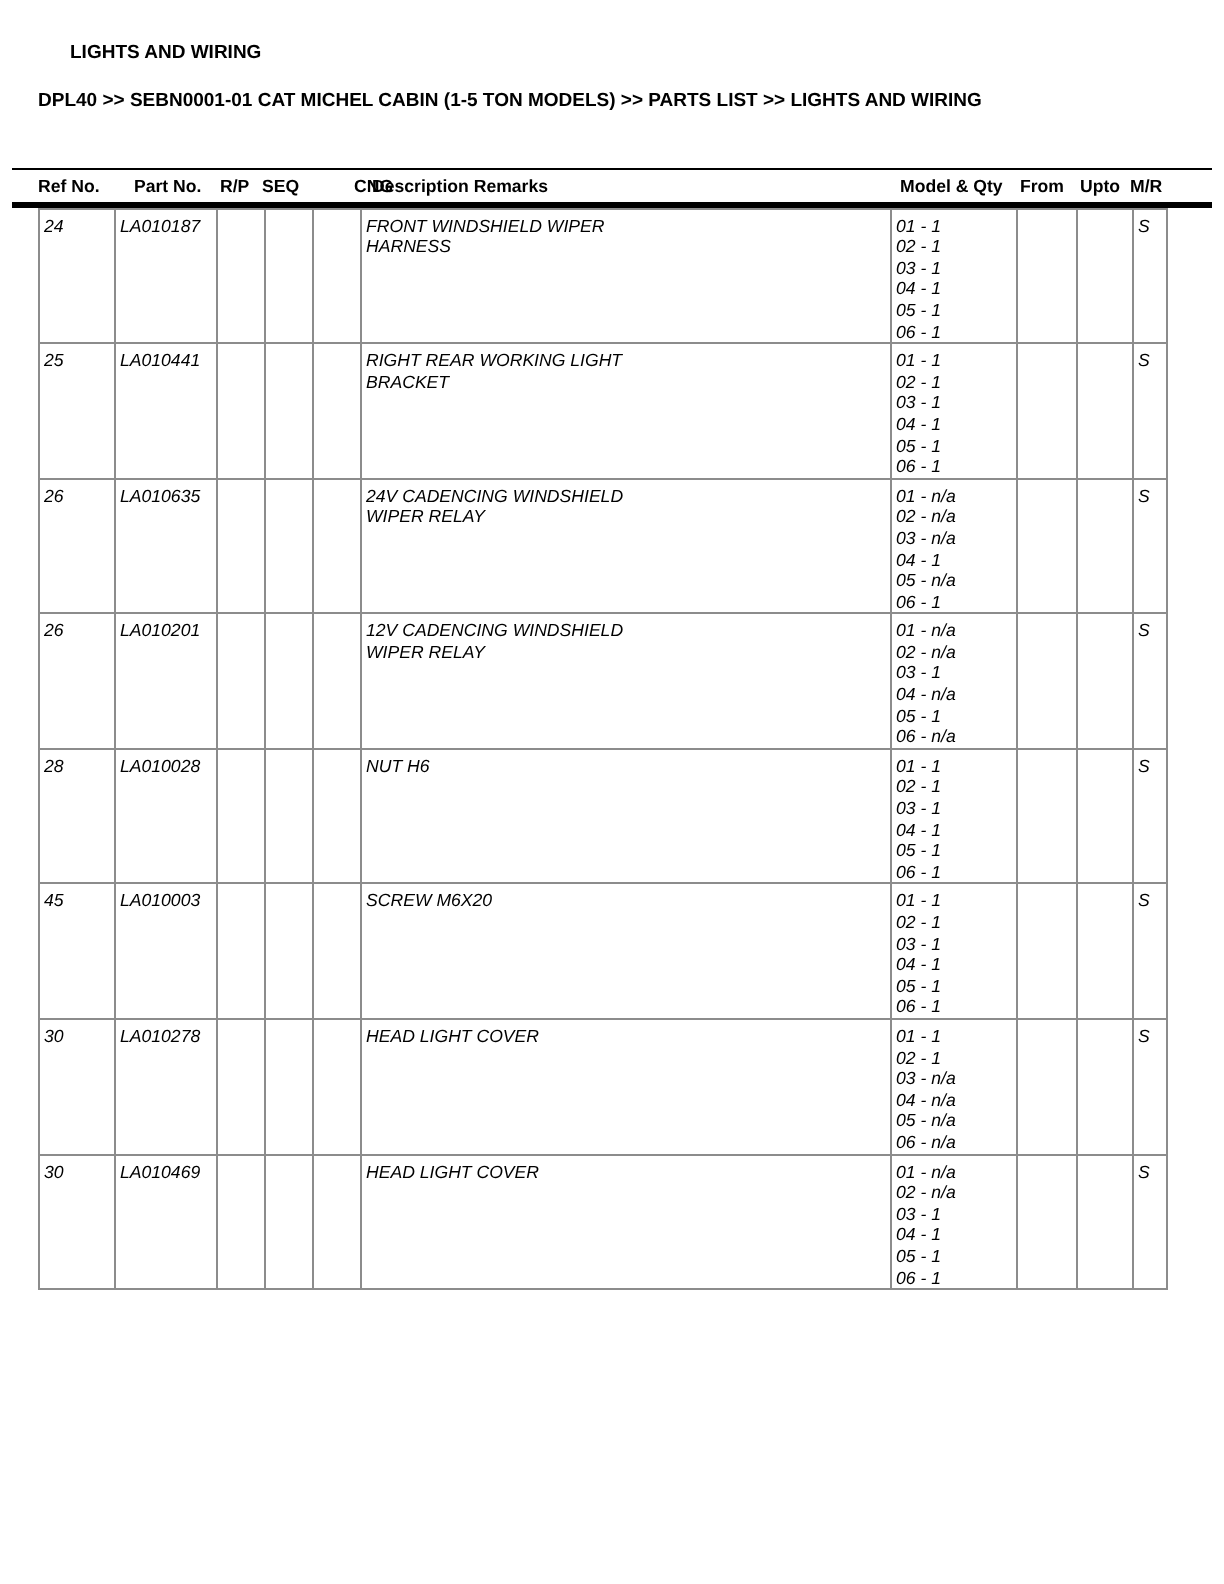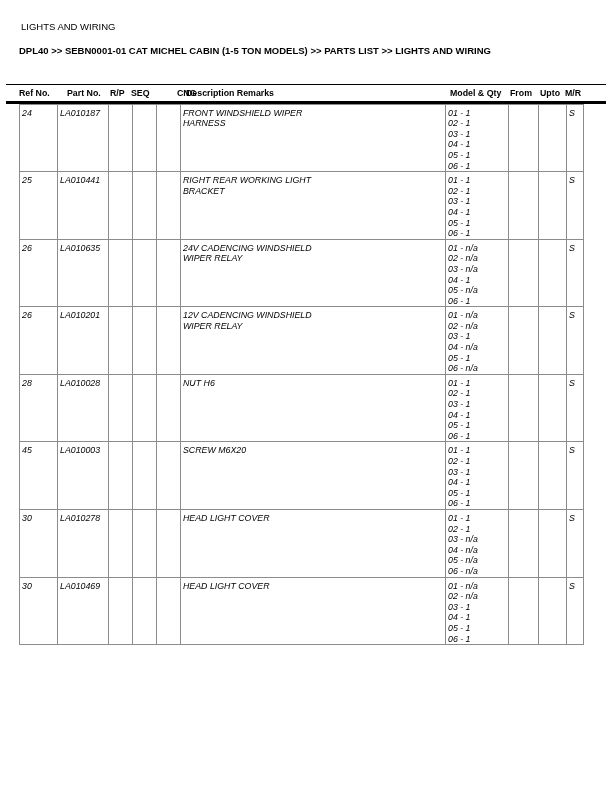--- a/index.html
+++ b/index.html
@@ -11,24 +11,24 @@
     position: relative;
     width: 612px;
     height: 792px;
     background: #ffffff;
     font-family: "Liberation Sans", sans-serif;
     color: #000000;
     overflow: hidden;
   }
   .title {
     position: absolute;
-    left: 21px;
+    left: 35px;
     top: 21px;
     font-size: 9.5px;
-    font-weight: normal;
+    font-weight: bold;
     white-space: nowrap;
   }
   .breadcrumb {
     position: absolute;
     left: 19px;
     top: 45px;
     font-size: 9.5px;
     font-weight: bold;
     white-space: nowrap;
   }

